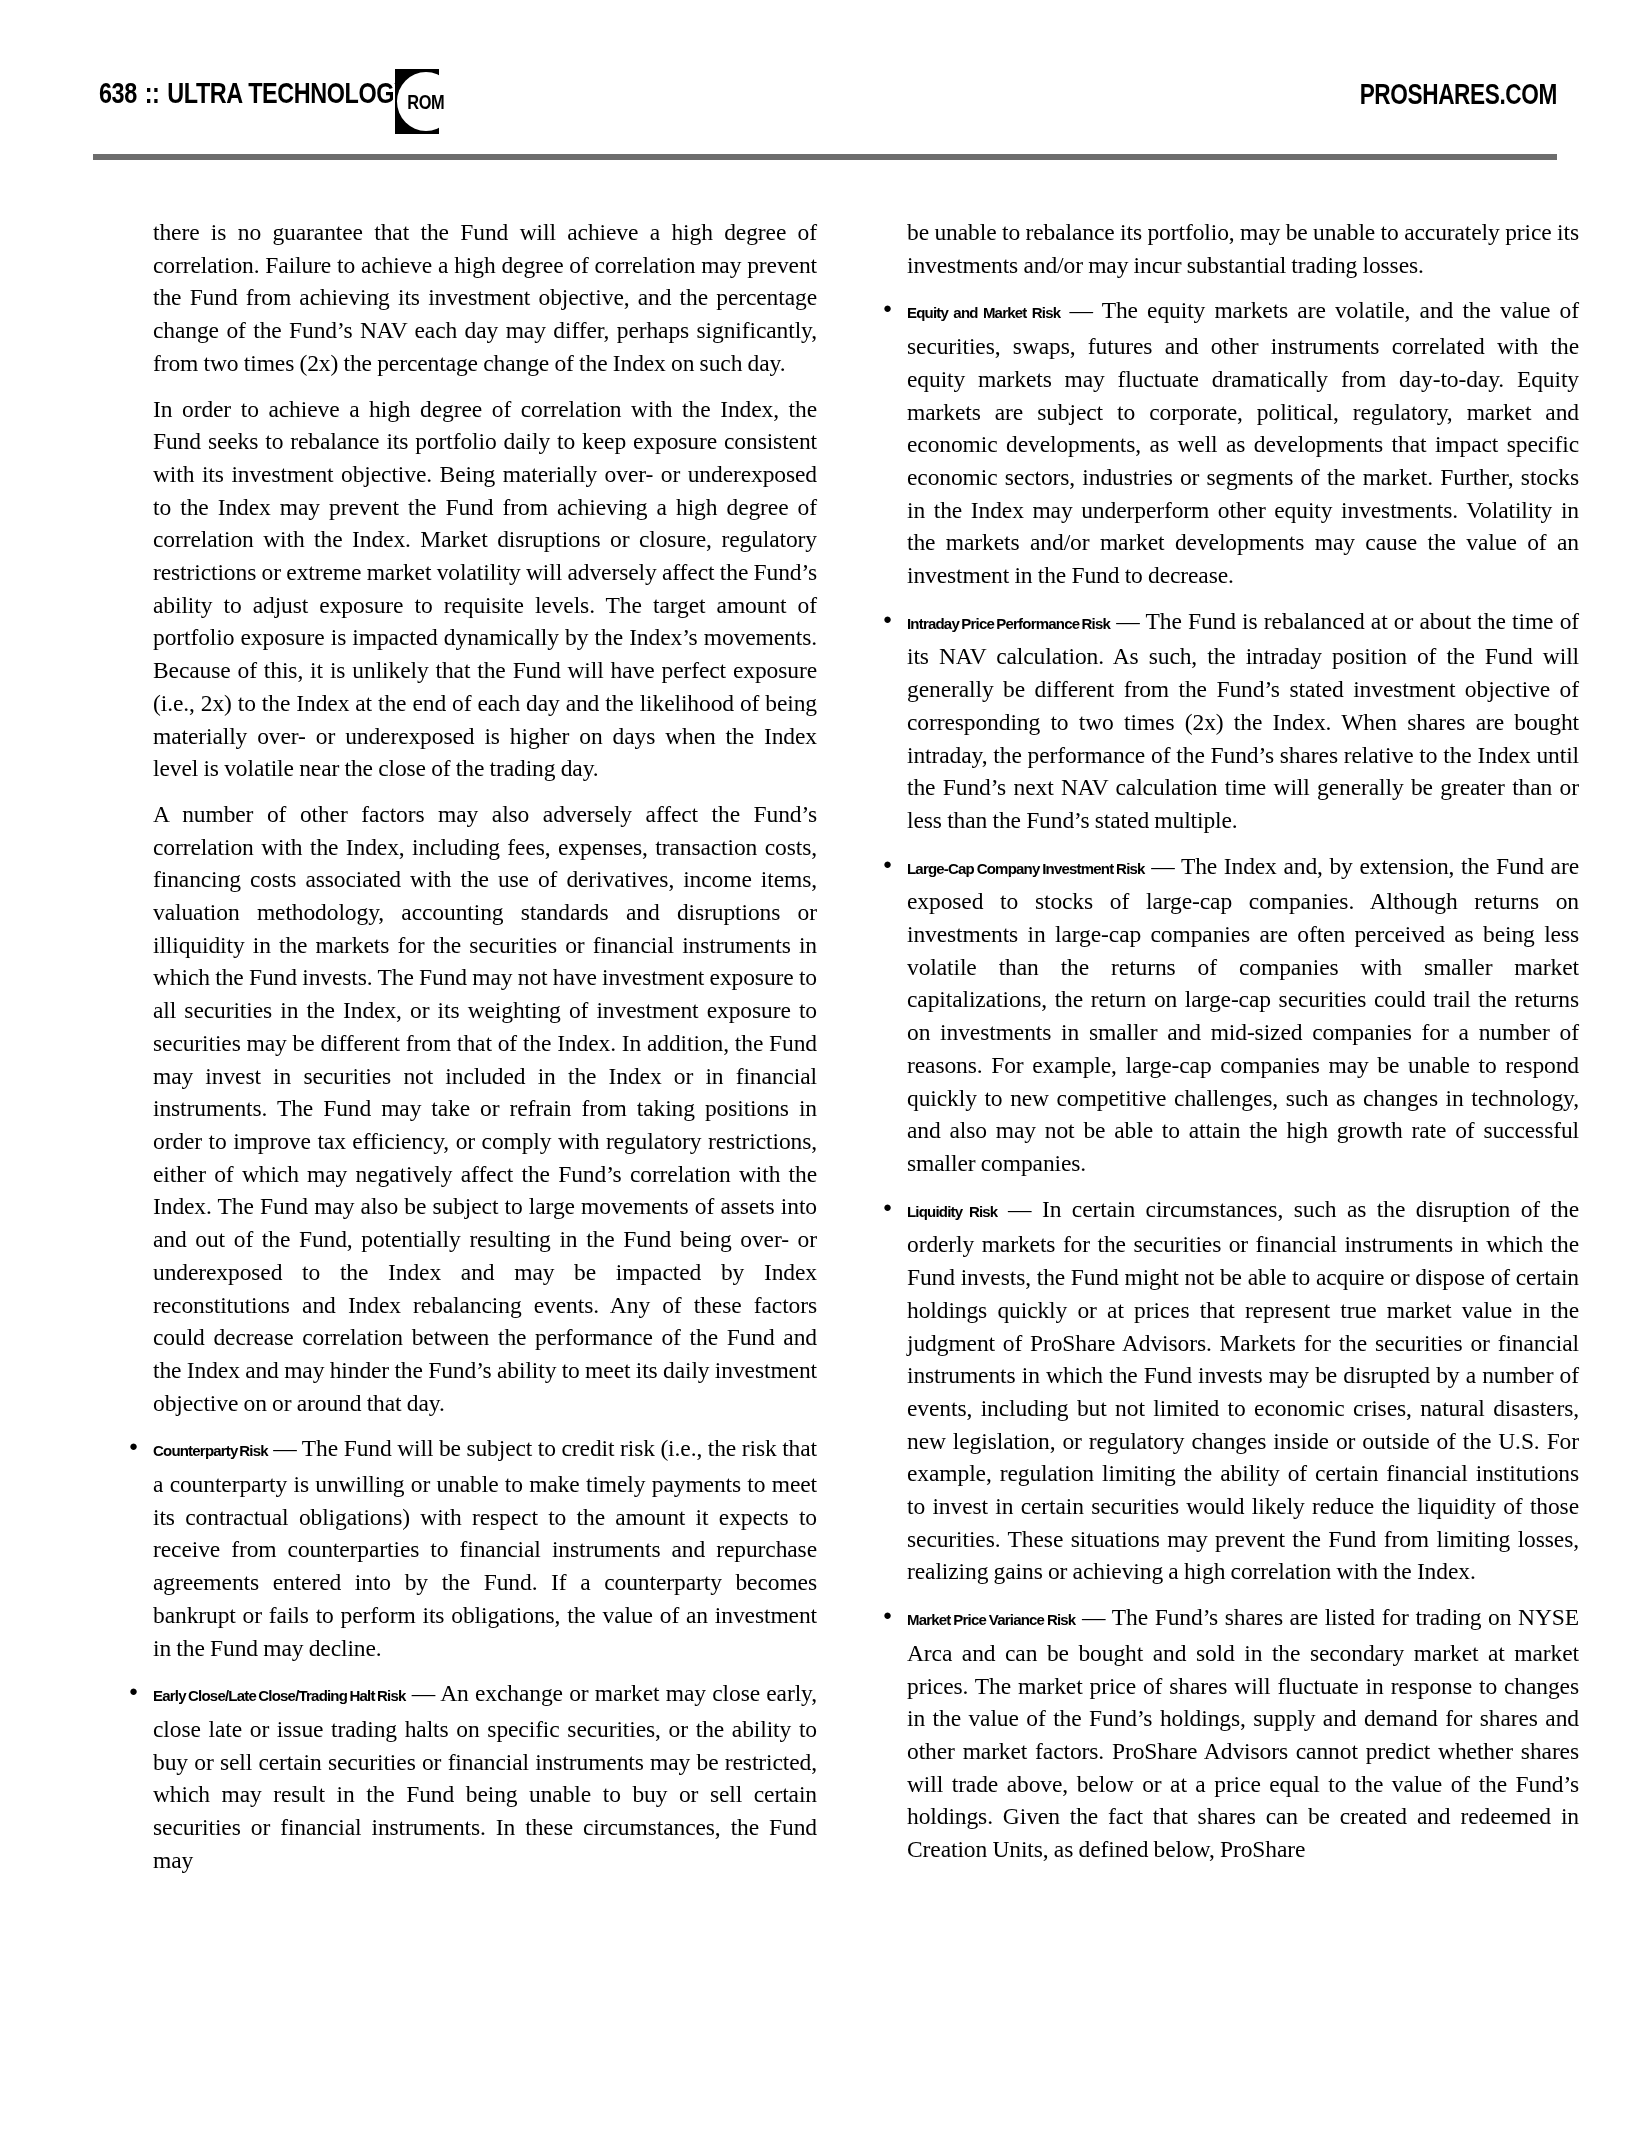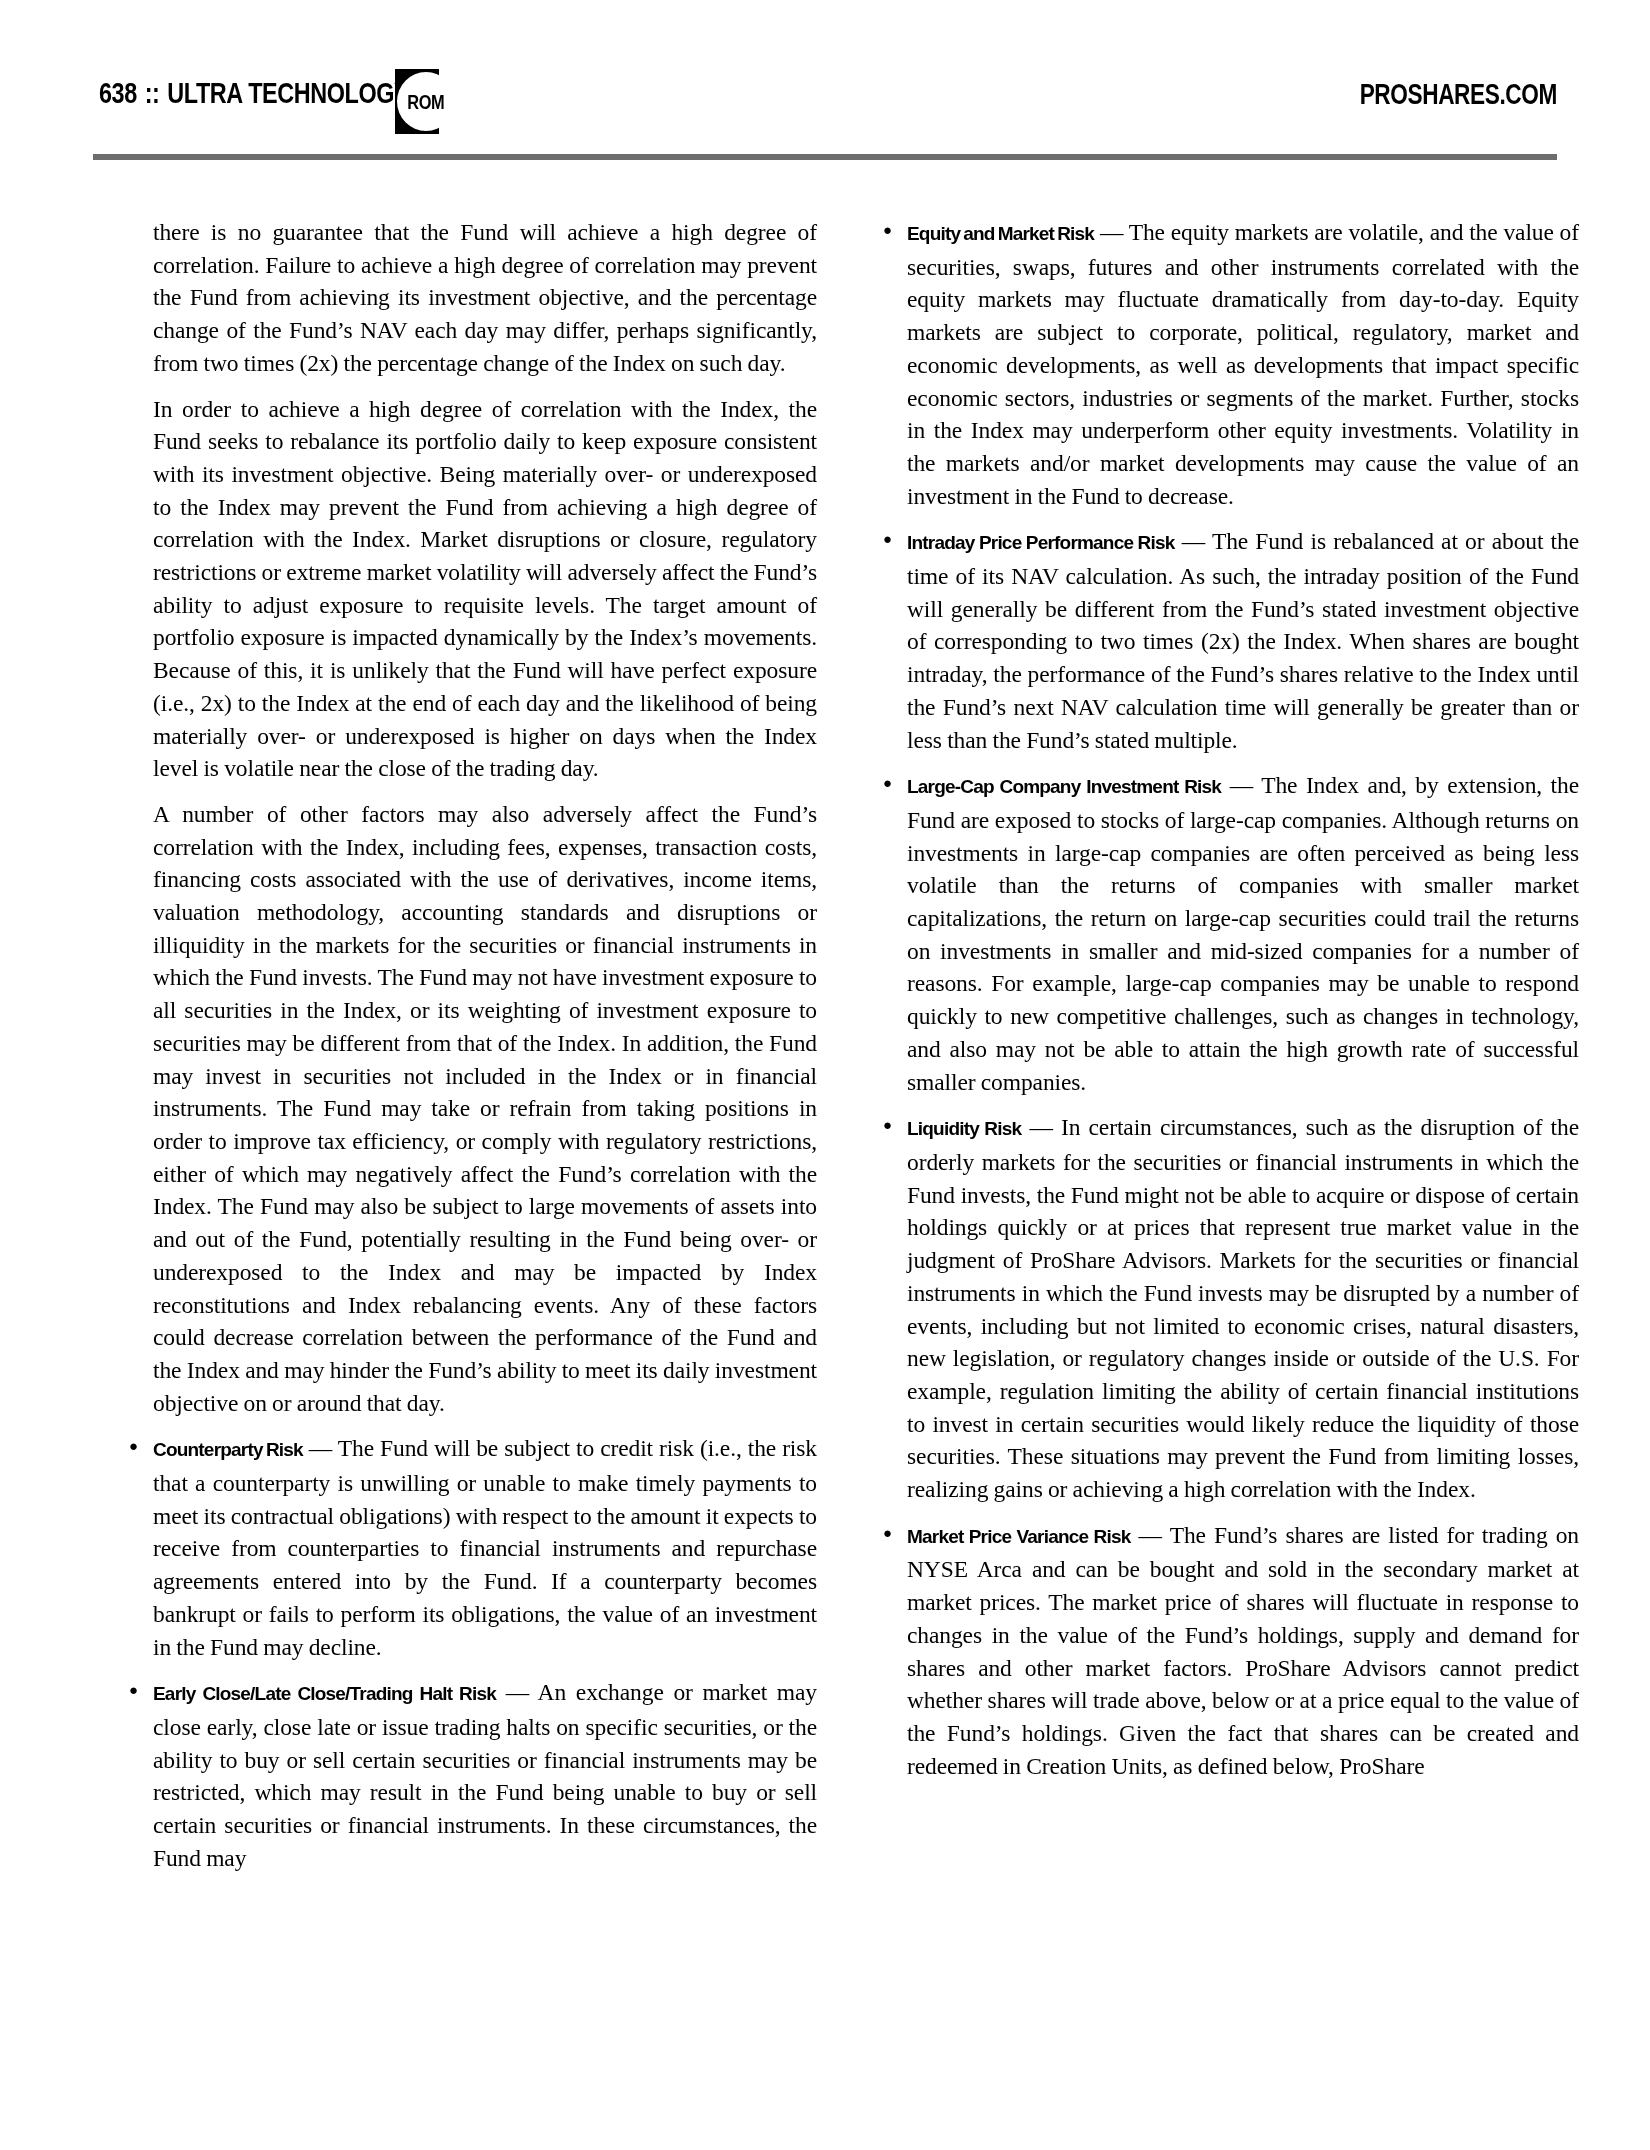--- a/index.html
+++ b/index.html
@@ -77,21 +77,21 @@
     margin: 0;
     font-size: 23.5px;
     line-height: 32.7px;
     text-align: justify;
     letter-spacing: -0.1px;
     word-spacing: -0.5px;
   }
   .rh {
     font-family: "Liberation Sans", sans-serif;
     font-weight: bold;
-    font-size: 19px;
+    font-size: 15px;
     letter-spacing: -0.8px;
     word-spacing: -2px;
   }
 </style>
 </head>
 <body>
 
 <div class="page">
 
   <div class="hdr-left">
@@ -131,20 +131,23 @@
 
       <div class="block">
         <span class="dot">●</span>
         <p class="para"><b class="rh">Early Close/Late Close/Trading Halt Risk</b><span> — </span><span>An exchange or market may close early, close late or issue trading halts on specific securities, or the ability to buy or sell certain securities or financial instruments may be restricted, which may result in the Fund being unable to buy or sell certain securities or financial instruments. In these circumstances, the Fund may</span></p>
       </div>
 
     </section>
 
     <section class="col col-right">
 
+      <div class="block">
+        <p class="para">be unable to rebalance its portfolio, may be unable to accurately price its investments and/or may incur substantial trading losses.</p>
+      </div>
 
       <div class="block">
         <span class="dot">●</span>
         <p class="para"><b class="rh">Equity and Market Risk</b><span> — </span><span>The equity markets are volatile, and the value of securities, swaps, futures and other instruments correlated with the equity markets may fluctuate dramatically from day-to-day. Equity markets are subject to corporate, political, regulatory, market and economic developments, as well as developments that impact specific economic sectors, industries or segments of the market. Further, stocks in the Index may underperform other equity investments. Volatility in the markets and/or market developments may cause the value of an investment in the Fund to decrease.</span></p>
       </div>
 
       <div class="block">
         <span class="dot">●</span>
         <p class="para"><b class="rh">Intraday Price Performance Risk</b><span> — </span><span>The Fund is rebalanced at or about the time of its NAV calculation. As such, the intraday position of the Fund will generally be different from the Fund’s stated investment objective of corresponding to two times (2x) the Index. When shares are bought intraday, the performance of the Fund’s shares relative to the Index until the Fund’s next NAV calculation time will generally be greater than or less than the Fund’s stated multiple.</span></p>
       </div>

